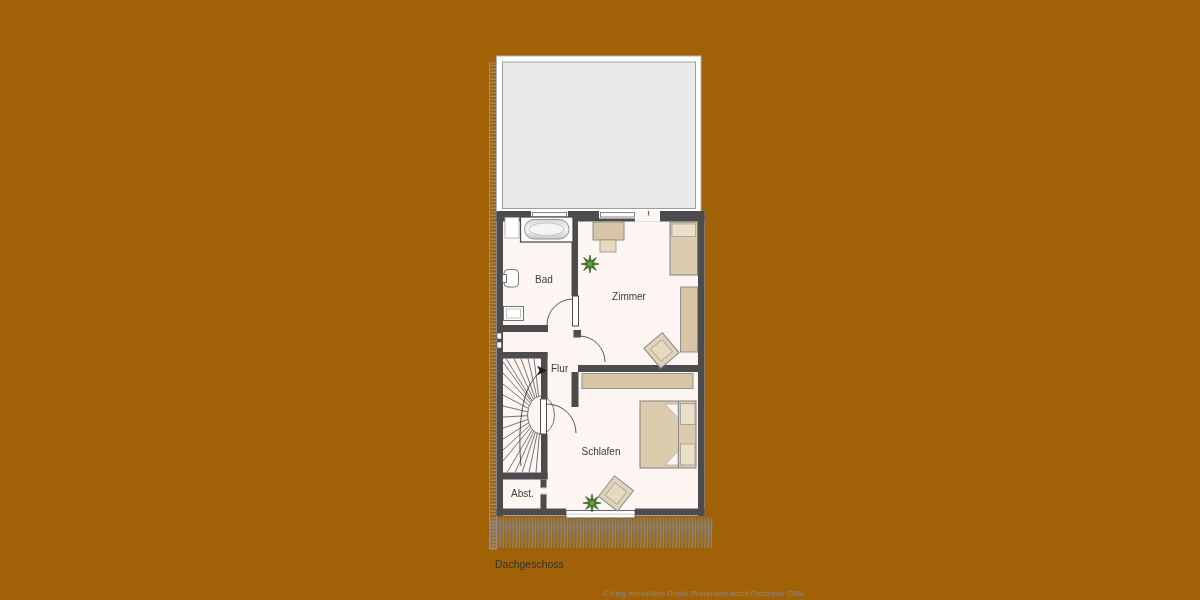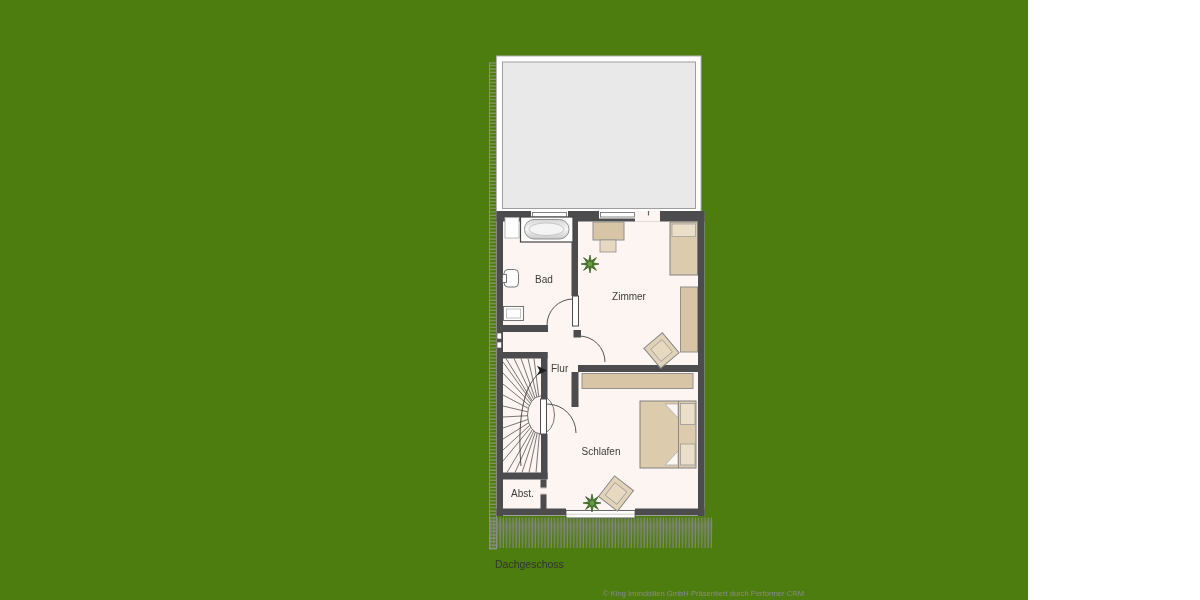--- a/index.html
+++ b/index.html
@@ -1,16 +1,16 @@
 <!DOCTYPE html>
 <html><head>
 <meta charset="utf-8">
 <style>
   html,body{margin:0;padding:0;background:#ffffff;}
-  .canvas{position:relative;width:1028px;height:600px;background:#4d7c0f;overflow:hidden;
+  .canvas{position:relative;width:1200px;height:600px;background:#a16207;overflow:hidden;
           font-family:"Liberation Sans", sans-serif;}
   svg{position:absolute;top:0;left:0;}
   text{font-family:"Liberation Sans", sans-serif;fill:#3c3c3c;}
   .room-label{font-size:10px;}
   .floor-label{font-size:10.5px;fill:#333333;}
   .credit{font-size:7.6px;fill:#8a8a8a;}
   .wall{fill:#4c4c4f;}
   .tread{stroke:#555;stroke-width:0.8;}
   .doorarc{stroke:#555;stroke-width:1;fill:none;}
   .leaf{fill:#ffffff;stroke:#4c4c4f;stroke-width:1;}

